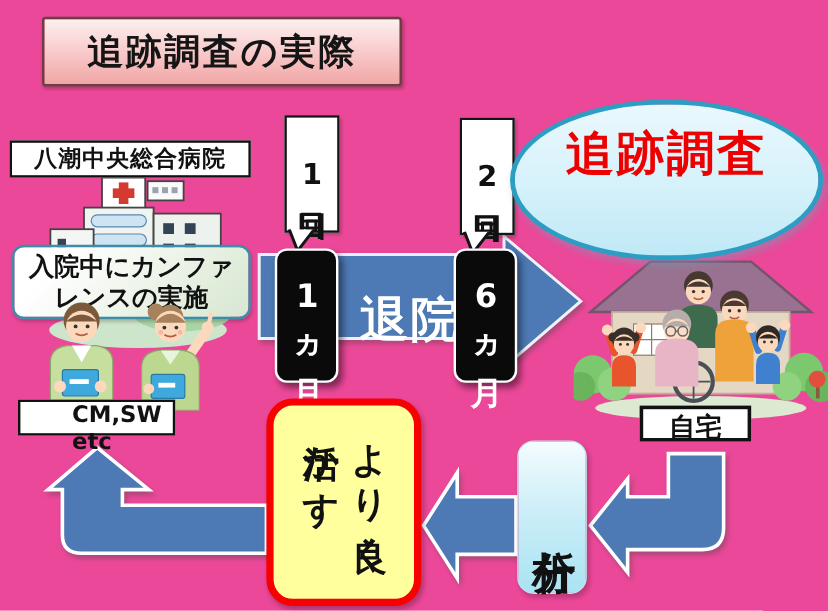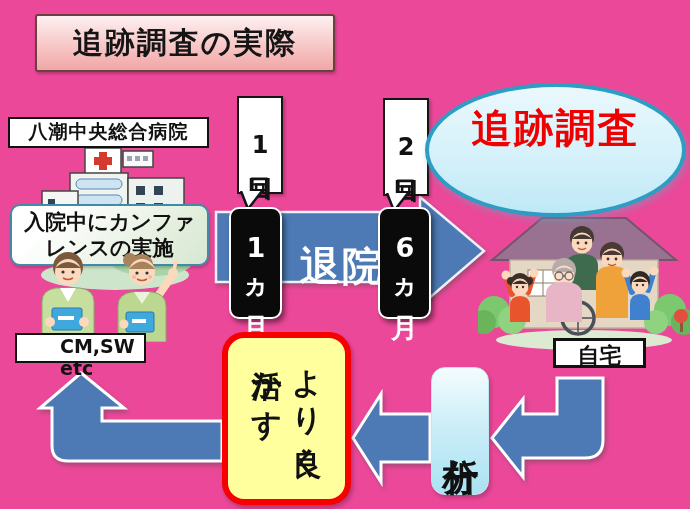--- a/index.html
+++ b/index.html
@@ -38,21 +38,21 @@
   .month2{left:378px;top:207px;}
   .discharge{left:294px;top:220px;width:96px;height:52px;z-index:2;display:flex;align-items:center;
     justify-content:center;color:#fff;font-weight:bold;font-size:40px;letter-spacing:2px;margin-top:20px;}
   
   .ellipse{left:425px;top:83px;width:261px;height:134px;z-index:4;border-radius:50%;
     border:4px solid #2d9ec3;background:linear-gradient(#eaf8fd,#d5f1fa 55%,#bfe9f6);
     display:flex;align-items:flex-start;justify-content:center;box-sizing:border-box;
     box-shadow:2px 4px 6px rgba(110,160,185,.45);}
   .ellipse span{color:#ee0000;font-size:40px;font-weight:bold;letter-spacing:2px;margin-top:14px;}
   
-  .home-label{left:553px;top:338px;width:93px;height:30px;font-size:22px;border-width:3px;z-index:5;}
+  .home-label{left:533px;top:338px;width:93px;height:30px;font-size:22px;border-width:3px;z-index:5;}
   
   .improve-box{left:222px;top:332px;width:129px;height:173px;z-index:5;background:#ffff9d;
     border:6px solid #f70000;border-radius:22px;box-sizing:border-box;
     display:flex;align-items:flex-start;justify-content:center;
     box-shadow:2px 3px 4px rgba(0,0,0,.25);}
   .improve-cols{writing-mode:vertical-rl;text-orientation:upright;margin-top:10px;
     font-size:30px;font-weight:bold;color:#111;letter-spacing:3px;line-height:1.35;}
   .improve-cols div{display:block;}
   .analysis-box{left:431px;top:367px;width:58px;height:128px;z-index:5;border-radius:14px;
     background:linear-gradient(#f4fcfe,#cdeef8 45%,#a9e3f2);border:1.5px solid #bfe7f2;

